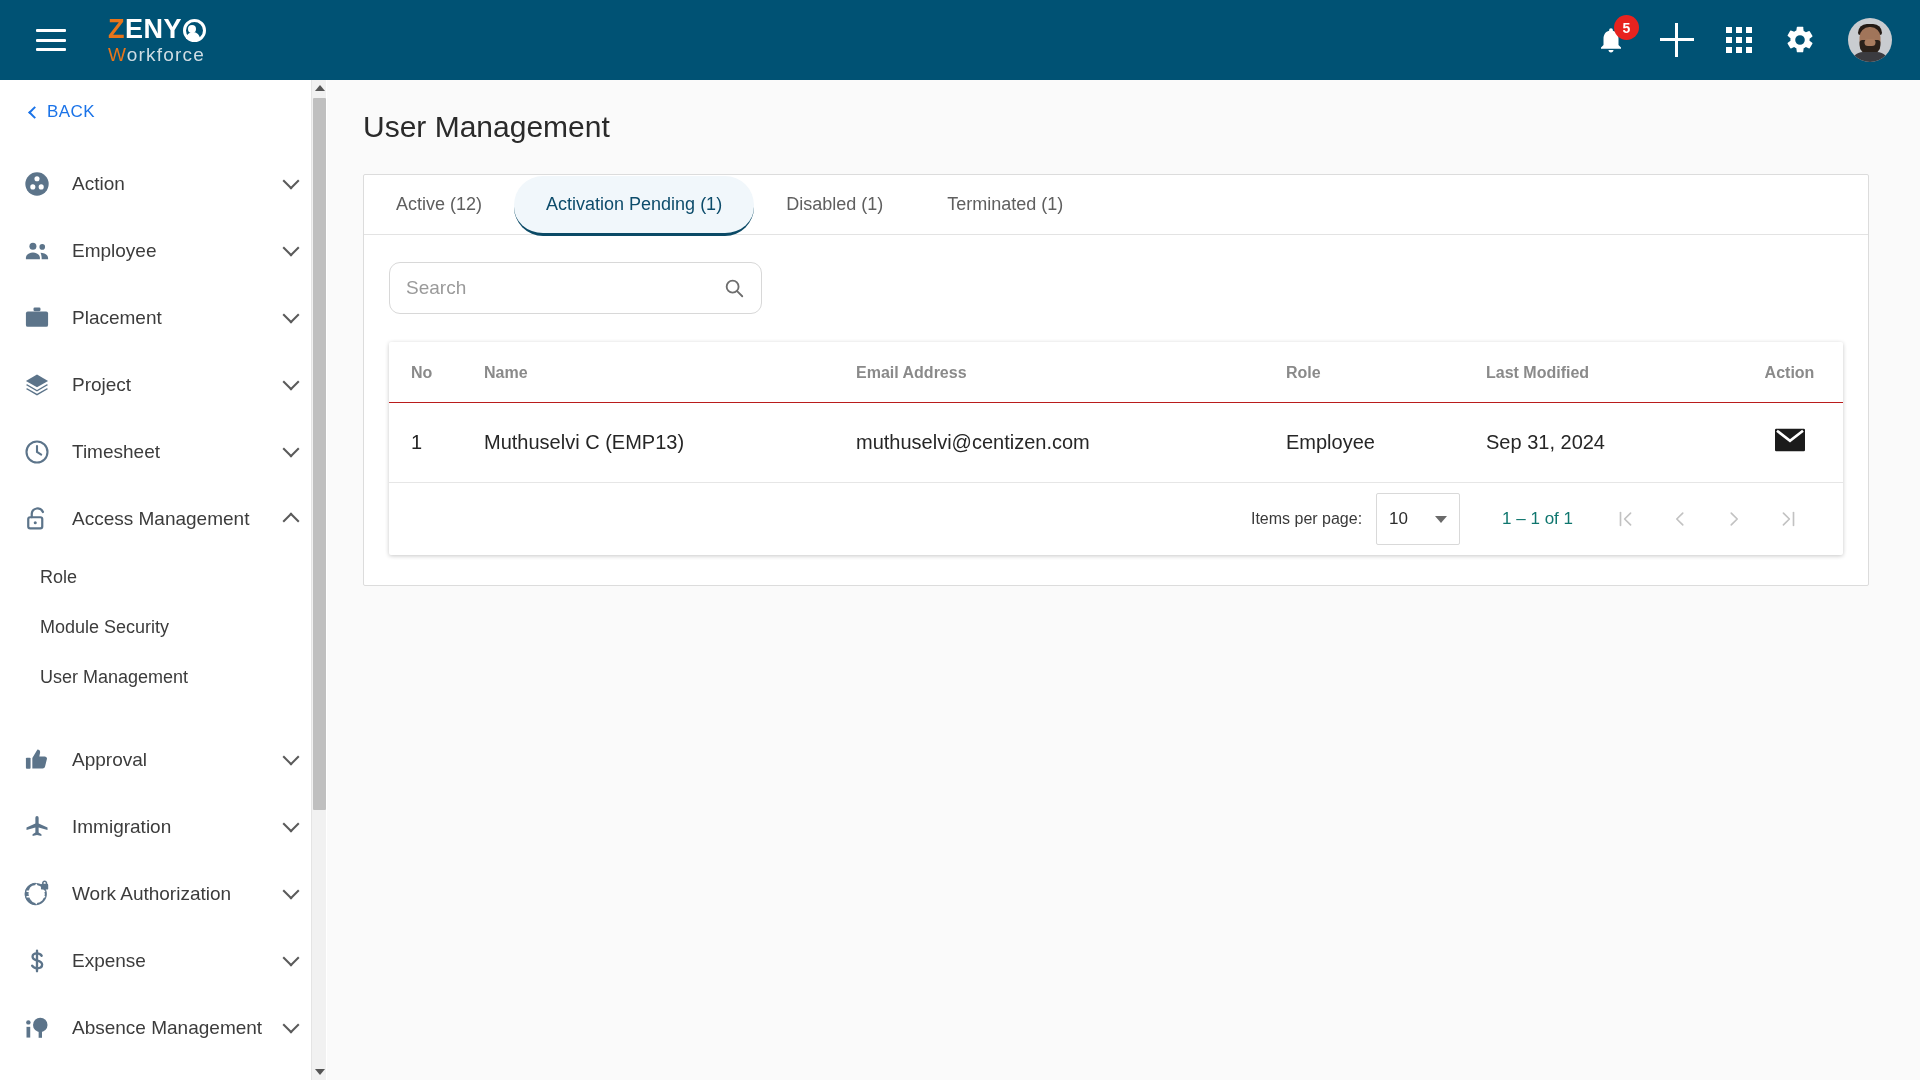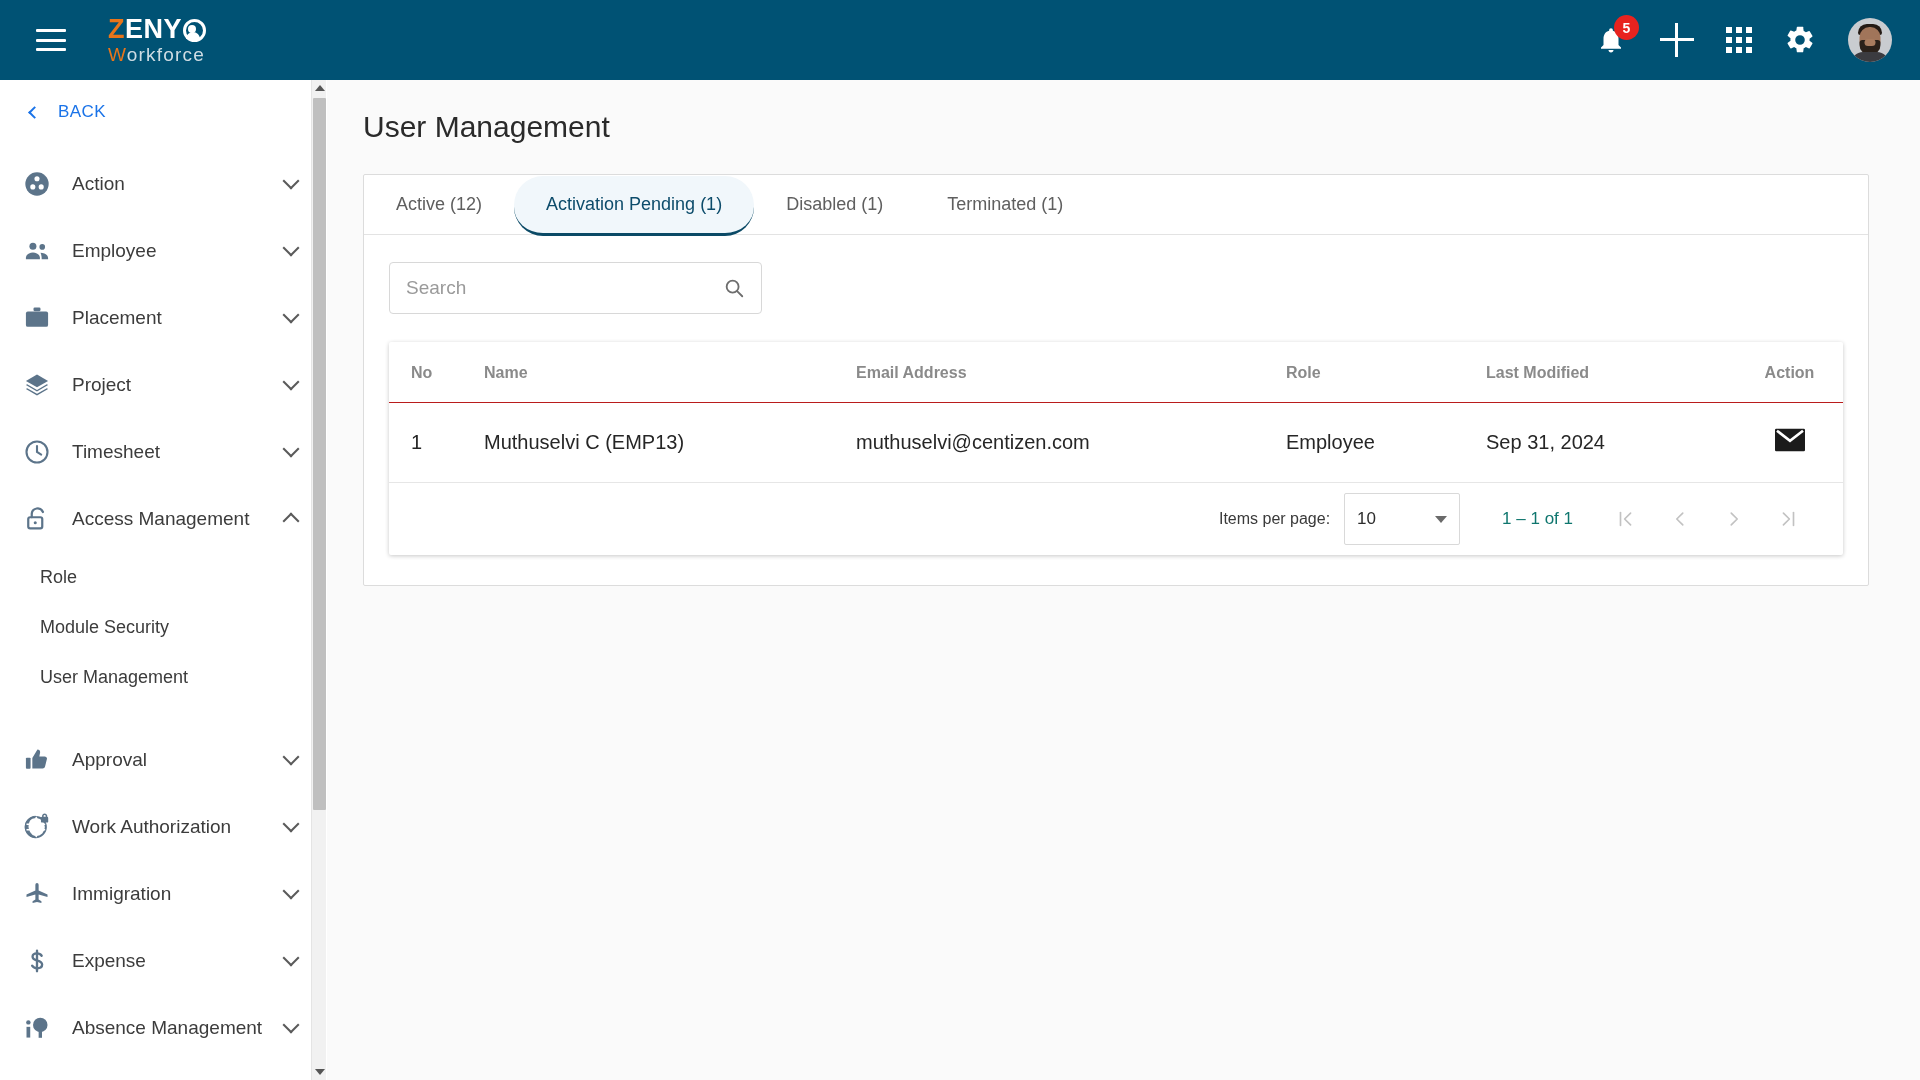--- a/index.html
+++ b/index.html
@@ -86,21 +86,21 @@
 
   
   .sidebar {
     position: absolute; top: 80px; left: 0;
     width: 326px; height: 1000px;
     background: #ffffff; border-right: 1px solid #e2e2e2;
     overflow: hidden;
   }
   .sb-scroll { width: 326px; height: 1000px; position: relative; }
   .back-row {
-    display: flex; align-items: center; gap: 19px;
+    display: flex; align-items: center; gap: 8px;
     margin: 22px 0 0 30px; cursor: pointer;
   }
   .back-chev {
     width: 9px; height: 9px; border-left: 2.5px solid #1a73e8; border-bottom: 2.5px solid #1a73e8;
     transform: rotate(45deg); margin-top: 0px;
   }
   .back-label { color: #1a73e8; font-size: 17px; letter-spacing: 0.4px; }
   .settings-title {
     margin: 9px 0 0 30px; font-size: 31px; color: #1f1f1f; font-weight: normal;
   }
@@ -177,21 +177,21 @@
   }
   .tab.active {
     background: #f1f7fb; color: #0d4c6b; border-bottom: 3px solid #0b4a66; border-radius: 29px;
   }
 
   .card-body { padding: 27px 25px 30px 25px; }
 
   
   .search-box {
     width: 373px; height: 52px;
-    border: 1px solid #d8d8d8; border-radius: 4px; background: #fff;
+    border: 1px solid #d8d8d8; border-radius: 11px; background: #fff;
     display: flex; align-items: center; padding: 15px 16px;
   }
   .search-input {
     flex: 1 1 auto; border: none; outline: none;
     font-family: "Liberation Sans", sans-serif; font-size: 19px; color: #2d2d2d;
     background: transparent;
   }
   .search-input::placeholder { color: #9a9a9a; }
   .search-icon { width: 22px; height: 22px; flex: 0 0 22px; color: #6d6d6d; }
 
@@ -220,21 +220,21 @@
   .c-action { text-align: center; }
   .mail-icon { width: 30px; height: 24px; color: #1b1b1b; cursor: pointer; display:inline-block; }
 
   
   .paginator {
     display: flex; align-items: center; justify-content: flex-end;
     gap: 0; height: 72px; padding-right: 42px;
   }
   .pg-label { font-size: 16px; color: #3a3a3a; margin-right: 14px; }
   .pg-select {
-    width: 116px; height: 52px; border: 1px solid #d9d9d9; border-radius: 2px;
+    width: 84px; height: 52px; border: 1px solid #d9d9d9; border-radius: 2px;
     display: flex; align-items: center; padding: 0 12px; cursor: pointer;
     background: #fff;
   }
   .pg-select-val { font-size: 17px; color: #2c2c2c; flex: 1 1 auto; }
   .pg-caret {
     width: 0; height: 0; border-left: 6px solid transparent; border-right: 6px solid transparent;
     border-top: 7px solid #6a6a6a;
   }
   .pg-range { font-size: 17px; color: #0f766e; margin: 0 40px 0 42px; }
   .pg-btns { display: flex; align-items: center; gap: 28px; }
@@ -409,38 +409,38 @@
               <path d="M8 10.3 12.4 3c1.5 0 2.3 1 2.3 2.3l-.7 3.6h4.6c1.3 0 2.2 1.1 1.9 2.3l-1.6 6.3c-.2 1-1.1 1.7-2.1 1.7H8z"></path>
             </svg>
         </span>
         <span class="nav-label">Approval</span>
         <span class="chev"></span>
       </div>
 
       <div class="nav-item">
         <span class="nav-icon">
           <svg width="28" height="28" viewBox="0 0 24 24" fill="currentColor">
+              <path d="M21 14.5v-2l-7.6-3.6V4a1.4 1.4 0 0 0-2.8 0v4.9L3 12.5v2l7.6-2v4.3l-2.4 1.5v1.4l3.8-.9 3.8.9v-1.4l-2.4-1.5v-4.3z"></path>
+            </svg>
+        </span>
+        <span class="nav-label">Immigration</span>
+        <span class="chev"></span>
+      </div>
+
+      <div class="nav-item">
+        <span class="nav-icon">
+          <svg width="28" height="28" viewBox="0 0 24 24" fill="currentColor">
               <path d="M11 2.4a9.6 9.6 0 1 0 3.4 18.6 9.6 9.6 0 0 1-3.4-18.6z" opacity="0.95"></path>
               <circle cx="11" cy="12" r="8.6" fill="none" stroke="currentColor" stroke-width="1.7"></circle>
               <path d="M11 3.4c2.2 2.4 2.2 14.8 0 17.2M3 9.6h16M3 14.4h16" stroke="#fff" stroke-width="1.3" fill="none"></path>
               <rect x="15.4" y="3.2" width="6.2" height="5" rx="1" fill="currentColor"></rect>
               <path d="M17 3.4V2.3a1.6 1.6 0 0 1 3.1 0v1.1" fill="none" stroke="currentColor" stroke-width="1.3"></path>
             </svg>
         </span>
         <span class="nav-label">Work Authorization</span>
-        <span class="chev"></span>
-      </div>
-
-      <div class="nav-item">
-        <span class="nav-icon">
-          <svg width="28" height="28" viewBox="0 0 24 24" fill="currentColor">
-              <path d="M21 14.5v-2l-7.6-3.6V4a1.4 1.4 0 0 0-2.8 0v4.9L3 12.5v2l7.6-2v4.3l-2.4 1.5v1.4l3.8-.9 3.8.9v-1.4l-2.4-1.5v-4.3z"></path>
-            </svg>
-        </span>
-        <span class="nav-label">Immigration</span>
         <span class="chev"></span>
       </div>
 
       <div class="nav-item">
         <span class="nav-icon">
           <svg width="28" height="28" viewBox="0 0 24 24" fill="none" stroke="currentColor" stroke-width="2">
               <path d="M16 7.5c-.9-1.4-2.4-2-4-2-2.2 0-3.8 1.1-3.8 2.9 0 1.9 1.8 2.6 4 3.2 2.4.6 4.2 1.4 4.2 3.4 0 2-1.9 3.2-4.3 3.2-1.8 0-3.4-.7-4.3-2.2" stroke-linecap="round"></path>
               <path d="M12 3.2v17.6" stroke-linecap="round"></path>
             </svg>
         </span>

